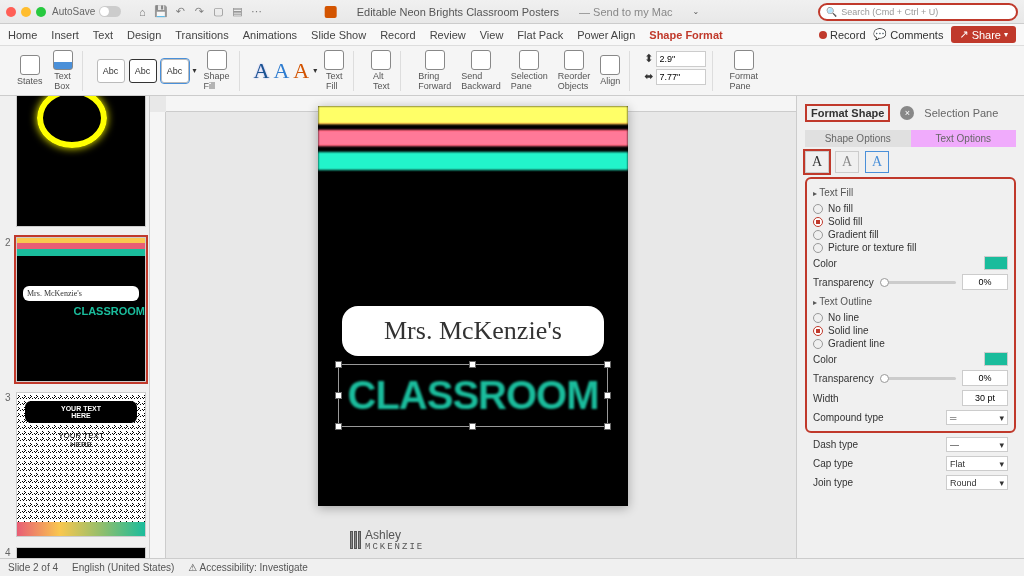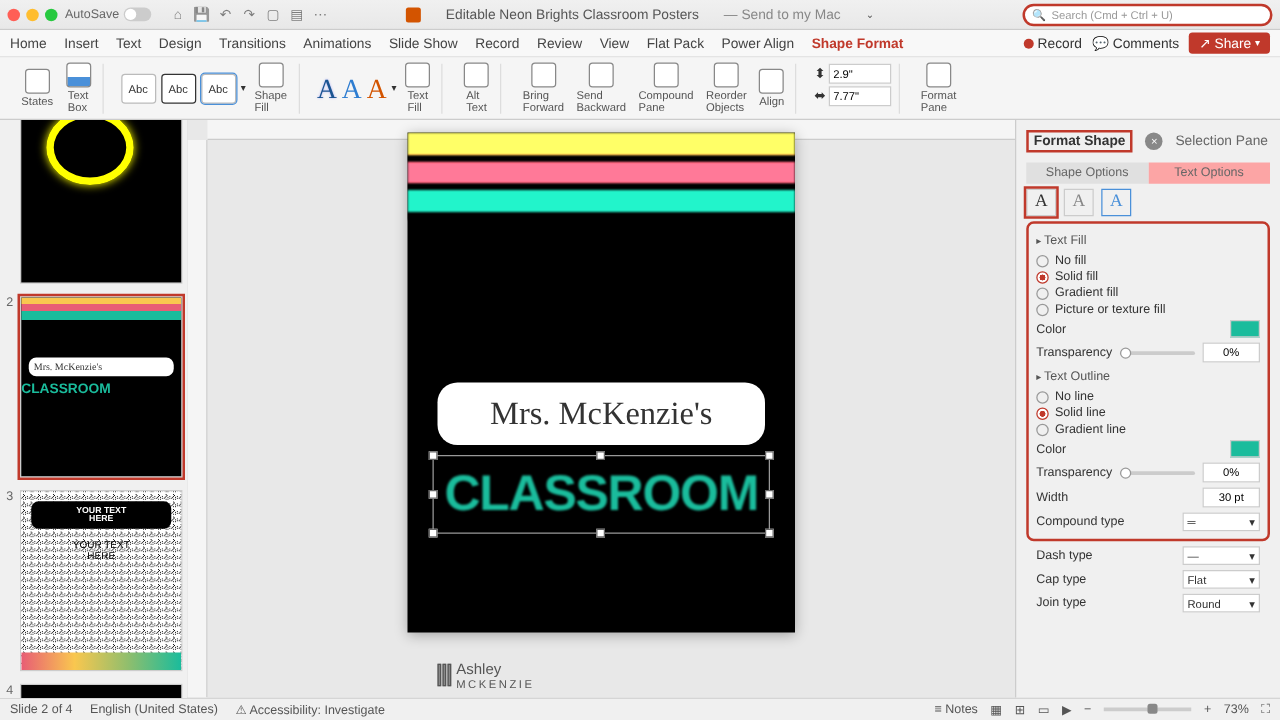--- a/index.html
+++ b/index.html
@@ -39,46 +39,46 @@
 .thumb{margin-bottom:10px;position:relative}
 .thumb-num{position:absolute;left:-1px;top:0;font-size:10px;color:#666}
 .thumb-img{margin-left:10px;width:130px;height:145px;background:#fff;border:1px solid #ccc}
 .thumb.active .thumb-img{outline:2px solid #c0392b}
 .thumb-content{width:100%;height:100%;position:relative;overflow:hidden}
 .t1{background:#000}
 .t1 .neon-heart{position:absolute;top:5px;left:20px;width:70px;height:60px;border-radius:50%;border:6px solid #ff0;box-shadow:0 0 8px #ff0}
 .t2-poster{background:#000}
 .t2-stripe{height:18px;background:linear-gradient(#f9c74f,#f9c74f 5px,#e85d75 5px,#e85d75 11px,#1abc9c 11px)}
 .t2-label{background:#fff;margin:30px 6px 3px;border-radius:6px;padding:3px 4px;font-size:8px;font-family:cursive}
-.t2-class{color:#1abc9c;font-size:11px;font-weight:900;text-align:left;margin-top:4px}
+.t2-class{color:#1abc9c;font-size:11px;font-weight:900;text-align:right;margin-top:4px}
 .t3{background:repeating-conic-gradient(#000 0 1deg,#fff 1deg 8deg);background-size:6px 6px}
 .t3-box{background:#000;color:#fff;margin:8px;padding:4px;border-radius:6px;font-size:7px;text-align:center;font-weight:bold}
 .t3-txt{font-size:8px;font-weight:normal;text-align:center;margin:8px;color:#000}
 .t3-rainbow{position:absolute;bottom:0;width:100%;height:14px;background:linear-gradient(90deg,#e85d75,#f9c74f,#90be6d,#1abc9c)}
 .canvas-area{flex:1;background:#e8e8e8;position:relative;overflow:hidden}
 .ruler-h{height:16px;background:#f5f5f5;border-bottom:1px solid #ccc;margin-left:16px}
 .ruler-v{position:absolute;left:0;top:16px;width:16px;bottom:0;background:#f5f5f5;border-right:1px solid #ccc}
 .slide-wrap{position:absolute;left:50%;top:10px;transform:translateX(-50%)}
 .slide{width:310px;height:400px;background:#000;box-shadow:0 2px 10px rgba(0,0,0,.3);position:relative;overflow:hidden}
 .slide-stripes{height:70px;background:linear-gradient(#f9c74f 0 18px,#000 18px 24px,#e85d75 24px 40px,#000 40px 46px,#1abc9c 46px 64px,#000 64px);filter:blur(1px) brightness(1.3)}
 .slide-name{background:#fff;margin:130px 24px 8px;border-radius:16px;padding:10px 16px;font-family:"Brush Script MT",cursive;font-size:26px;text-align:center}
 .slide-class-wrap{margin:0 20px;position:relative;border:1px solid #999;padding:8px}
 .slide-class{color:#1abc9c;font-size:40px;font-weight:900;text-align:center;font-family:Impact,sans-serif;letter-spacing:-1px;filter:blur(1px)}
 .sel-handle{position:absolute;width:7px;height:7px;background:#fff;border:1px solid #666}
 .watermark{position:absolute;left:200px;bottom:6px;font-size:13px;color:#555;font-family:cursive;display:flex;align-items:center;gap:4px}
 .wm-icon{display:flex;gap:1px}
 .wm-icon span{width:3px;height:18px;background:#888;border:1px solid #555}
-.format-pane{width:212px;background:#f0f0f0;border-left:1px solid #ccc;padding:4px 8px;font-size:11px;overflow:hidden}
+.format-pane{width:228px;background:#f0f0f0;border-left:1px solid #ccc;padding:4px 8px;font-size:11px;overflow:hidden}
 .fp-header{display:flex;gap:10px;padding:4px 0;align-items:center}
 .fp-title{border:2px solid #c0392b;padding:1px 4px;font-weight:600;font-size:11px}
 .fp-close{width:14px;height:14px;border-radius:50%;background:#888;color:#fff;display:flex;align-items:center;justify-content:center;font-size:9px}
 .fp-sel{font-size:11px;color:#666}
 .fp-tabs{display:flex;margin:4px 0}
 .fp-tab{flex:1;text-align:center;padding:3px;font-size:10px;color:#666;background:#e0e0e0}
-.fp-tab.active{background:#fca5a5;position:relative}
+.fp-tab.active{background:#f0abfc;position:relative}
 .fp-icons{display:flex;gap:6px;margin:4px 0}
 .fp-a{width:24px;height:22px;border:1px solid #ccc;display:flex;align-items:center;justify-content:center;font-size:14px;font-family:Georgia}
 .fp-a.sel{outline:2px solid #c0392b}
 .fp-section{border:2px solid #c0392b;border-radius:6px;padding:4px 6px;margin:2px 0}
 .fp-sec-title{font-size:10px;color:#555;margin:4px 0;cursor:pointer}
 .fp-sec-title::before{content:"▸ ";font-size:8px}
 .radio-row{display:flex;align-items:center;gap:5px;padding:1px 0;font-size:10px}
 .radio{width:10px;height:10px;border:1px solid #999;border-radius:50%}
 .radio.on{border-color:#c0392b;background:radial-gradient(#c0392b 40%,#fff 45%)}
 .prop-row{display:flex;align-items:center;justify-content:space-between;padding:2px 0;font-size:10px}
@@ -205,21 +205,21 @@
         <span style="white-space:pre-line">Bring
 Forward</span>
       </div>
     <div class="rib-big">
         <div class="rib-icon"></div>
         <span style="white-space:pre-line">Send
 Backward</span>
       </div>
     <div class="rib-big">
         <div class="rib-icon"></div>
-        <span style="white-space:pre-line">Compound
+        <span style="white-space:pre-line">Selection
 Pane</span>
       </div>
     <div class="rib-big">
         <div class="rib-icon"></div>
         <span style="white-space:pre-line">Reorder
 Objects</span>
       </div>
     <div class="rib-big">
         <div class="rib-icon"></div>
         <span>Align</span>
@@ -307,21 +307,21 @@
       </div>
     </div>
     <div class="watermark">
       <div class="wm-icon">
           <span></span>
           <span></span>
           <span></span>
         </div>
       <div>
         <div style="font-size:12px">Ashley</div>
-        <div style="font-size:9px;letter-spacing:2px;font-family:Liberation Sans, sans-serif">MCKENZIE</div>
+        <div style="font-size:9px;letter-spacing:2px;font-family:Liberation Mono, monospace">MCKENZIE</div>
       </div>
     </div>
   </div>
 
   <div class="format-pane">
     <div class="fp-header">
       <span class="fp-title">Format Shape</span>
       <span class="fp-close">×</span>
       <span class="fp-sel">Selection Pane</span>
     </div>
@@ -423,27 +423,13 @@
           <span>▾</span>
         </div>
       </div>
   </div>
 </div>
 
 <div class="statusbar">
   <span>Slide 2 of 4</span>
   <span>English (United States)</span>
   <span>⚠ <span>Accessibility: Investigate</span></span>
-  <div class="sb-right">
-    <span>≡ <span>Notes</span></span>
-    <span>▦</span>
-    <span>⊞</span>
-    <span>▭</span>
-    <span>▶</span>
-    <span>−</span>
-    <div class="zoom-slider">
-        <div class="zoom-thumb"></div>
-      </div>
-    <span>+</span>
-    <span>73%</span>
-    <span>⛶</span>
-  </div>
 </div>
 
 </body></html>

